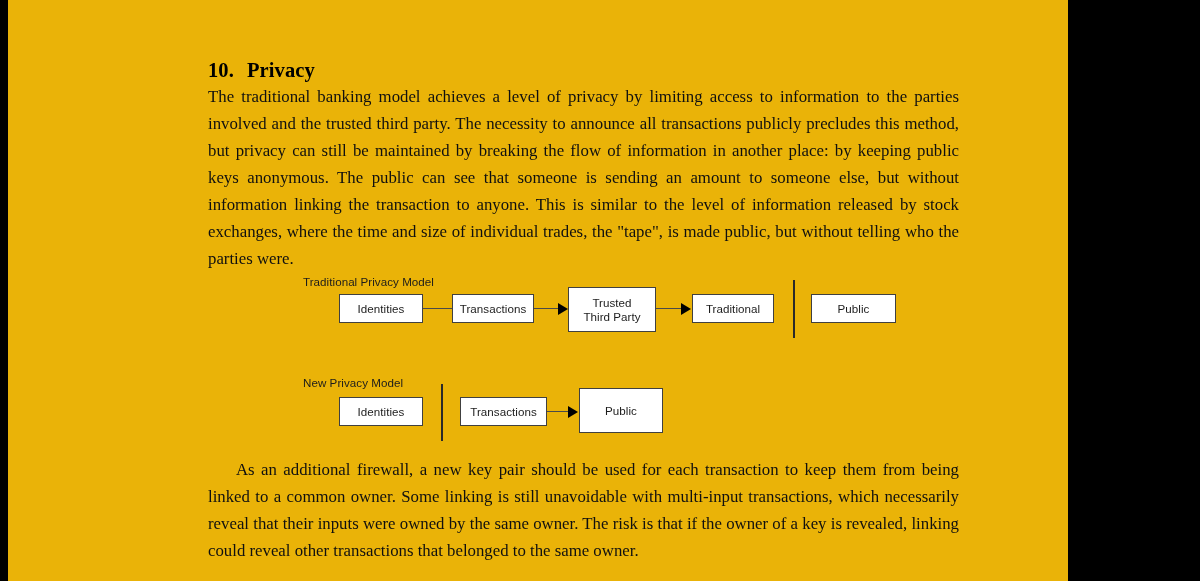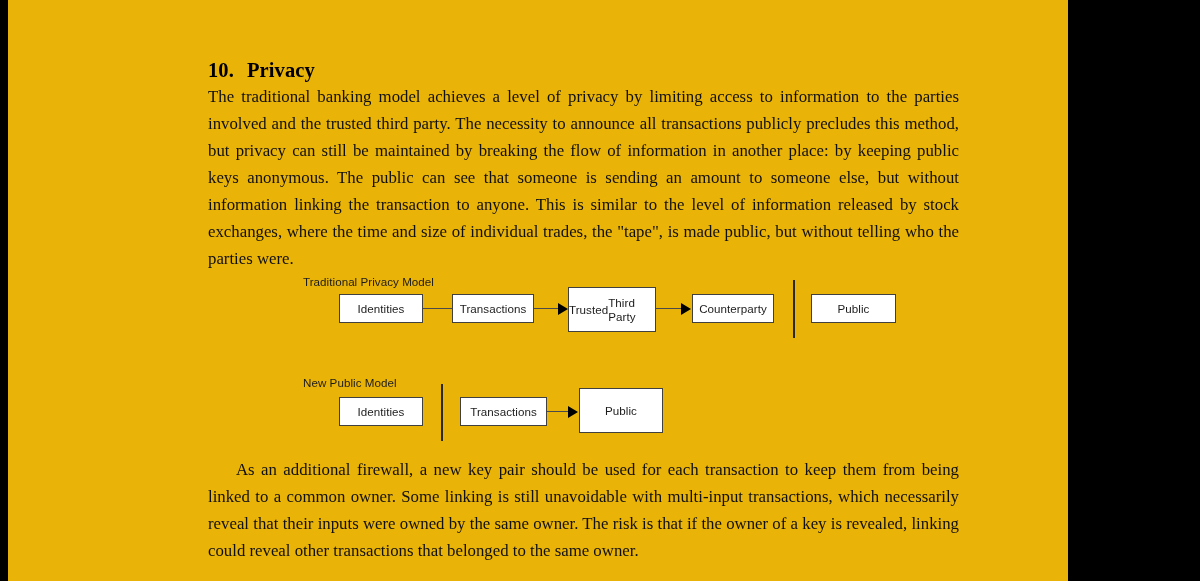--- a/index.html
+++ b/index.html
@@ -88,21 +88,21 @@
     position: absolute;
     box-sizing: border-box;
     border: 1.3px solid #404040;
     background: #ffffff;
     font-family: "Liberation Sans", sans-serif;
     font-size: 11.6px;
     color: #1c1c1c;
     display: flex;
     align-items: center;
     justify-content: center;
-    text-align: left;
+    text-align: right;
     line-height: 13.2px;
     letter-spacing: 0.05px;
   }
 
   .connector {
     position: absolute;
     height: 1.4px;
     background: #4a4a4a;
   }
 
@@ -138,37 +138,37 @@
 
       <div class="node" style="left:36px; top:34px; width:84px; height:29px;">Identities</div>
 
       <div class="connector" style="left:120px; top:48px; width:29px;"></div>
 
       <div class="node" style="left:149px; top:34px; width:82px; height:29px;">Transactions</div>
 
       <div class="connector" style="left:231px; top:48px; width:25px;"></div>
       <div class="arrowhead" style="left:255px; top:43px;"></div>
 
-      <div class="node" style="left:265px; top:27px; width:88px; height:45px; flex-direction:row;">
+      <div class="node" style="left:265px; top:27px; width:88px; height:45px; flex-direction:column;">
         <span>Trusted</span>
         <span>Third Party</span>
       </div>
 
       <div class="connector" style="left:353px; top:48px; width:26px;"></div>
       <div class="arrowhead" style="left:378px; top:43px;"></div>
 
-      <div class="node" style="left:389px; top:34px; width:82px; height:29px;">Counterparty</div>
+      <div class="node" style="left:389px; top:34px; width:82px; height:29px;">Traditional</div>
 
       <div class="divider" style="left:490px; top:20px; height:58px;"></div>
 
       <div class="node" style="left:508px; top:34px; width:85px; height:29px;">Public</div>
     </div>
 
     <div class="diagram" id="diagram-new">
-      <div class="diagram-title">New Public Model</div>
+      <div class="diagram-title">New Privacy Model</div>
 
       <div class="node" style="left:36px; top:36px; width:84px; height:29px;">Identities</div>
 
       <div class="divider" style="left:138px; top:23px; height:57px;"></div>
 
       <div class="node" style="left:157px; top:36px; width:87px; height:29px;">Transactions</div>
 
       <div class="connector" style="left:244px; top:50px; width:22px;"></div>
       <div class="arrowhead" style="left:265px; top:45px;"></div>
 

